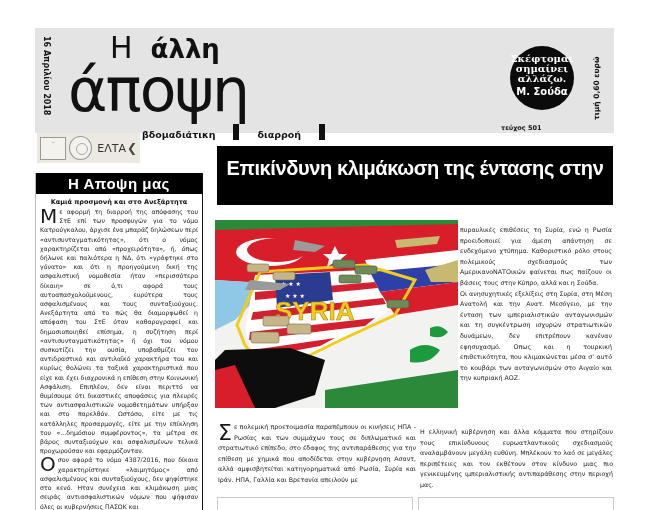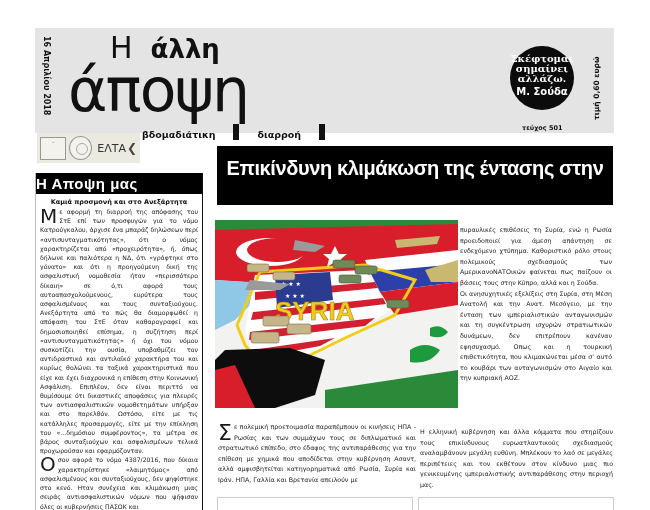--- a/index.html
+++ b/index.html
@@ -31,21 +31,21 @@
   }
   .subtitle .bar { display: inline-block; width: 6px; height: 16px; background: #111; margin: 0 2px; }
   .quote-circle {
     position: absolute; left: 510px; top: 46px; width: 64px; height: 64px; border-radius: 50%;
     background: #0b0b0b; color: #fff; font-family: "DejaVu Serif", serif; font-weight: bold;
     font-size: 10px; line-height: 10px; text-align: center; padding-top: 8px;
   }
   .quote-circle div { white-space: nowrap; }
   .quote-circle .author { margin-top: 3px; font-family: "DejaVu Sans", sans-serif; }
   .issue {
-    position: absolute; left: 522px; top: 124px; font-size: 6.5px; font-weight: bold;
+    position: absolute; left: 501px; top: 124px; font-size: 6.5px; font-weight: bold;
   }
   .price-vertical {
     position: absolute; left: 592px; top: 40px; font-size: 7.5px; font-weight: bold;
     writing-mode: vertical-rl; transform: rotate(180deg); white-space: nowrap; height: 80px;
   }
 
   .stamps {
     position: absolute; left: 37px; top: 133px; width: 103px; height: 30px;
     background: #ece9e1; display: flex; align-items: center; gap: 3px; padding: 0 3px;
   }
@@ -54,21 +54,21 @@
   .stamp-circle::after { content: ""; position: absolute; left: 6px; top: 6px; width: 10px; height: 10px; border-radius: 50%; border: 1px solid #aaa; }
   .elta { font-size: 11px; color: #333; font-weight: normal; margin-left: 2px; }
   .elta-wing { font-size: 12px; color: #444; margin-left: -2px; }
 
   .sidebar {
     position: absolute; left: 35px; top: 173px; width: 168px; height: 340px;
     border-right: 1.5px solid #111; border-left: 1px solid #bbb;
   }
   .sidebar-head {
     background: #000; color: #fff; height: 21px; font-family: "Liberation Sans", sans-serif;
-    font-weight: bold; font-size: 15px; text-align: left; line-height: 21px; letter-spacing: 0.5px;
+    font-weight: bold; font-size: 15px; text-align: center; line-height: 21px; letter-spacing: 0.5px;
   }
   .sidebar-sub {
     font-size: 6.5px; font-weight: bold; text-align: center; margin-top: 4px;
   }
   .sidebar-body {
     font-size: 6.2px; line-height: 9.2px; text-align: justify; padding: 1px 4px 0 4px; color: #1a1a1a;
   }
   .dropcap {
     float: left; font-size: 20px; line-height: 17px; margin-right: 2px; margin-top: 1px; font-weight: normal;
   }

